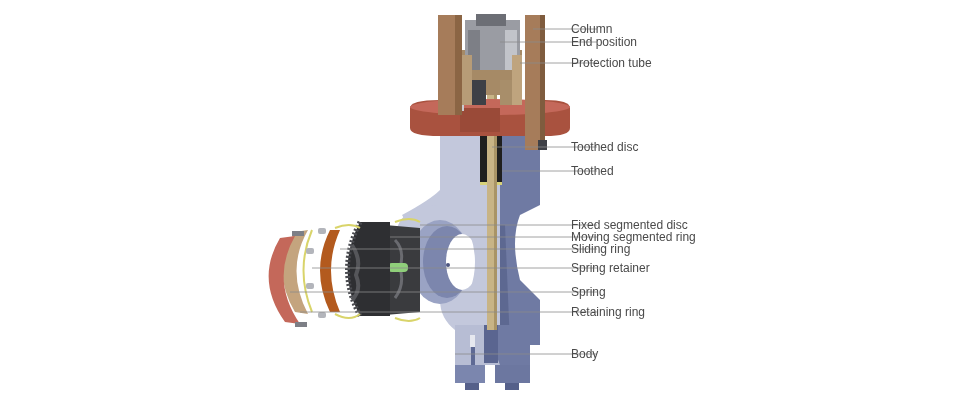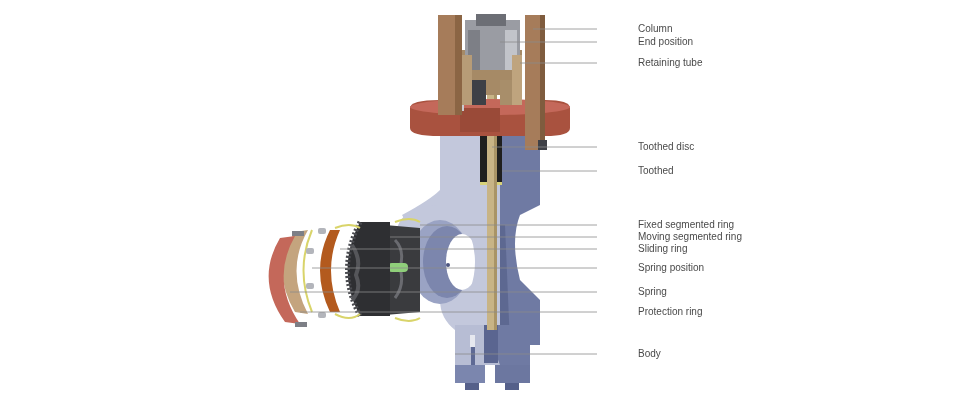--- a/index.html
+++ b/index.html
@@ -1,18 +1,18 @@
 <!DOCTYPE html>
 <html><head>
 <meta charset="utf-8">
 <style>
   html, body { margin: 0; padding: 0; background: #ffffff; }
   body { width: 960px; height: 400px; overflow: hidden; position: relative; font-family: "Liberation Sans", sans-serif; }
   #stage { position: absolute; left: 0; top: 0; width: 960px; height: 400px; }
-  .label { position: absolute; left: 638px; font-size: 10px; color: #4a4a4a; white-space: nowrap; line-height: 12px; }
+  .label { position: absolute; left: 571px; font-size: 12px; color: #4a4a4a; white-space: nowrap; line-height: 12px; }
 </style>
 </head>
 <body>
 
 <svg id="stage" viewBox="0 0 960 400" xmlns="http://www.w3.org/2000/svg">
 
   <g>
 
     <path d="M440 132 L500 132 L500 225 L455 225 Q420 215 405 220 L402 215 Q430 200 440 190 Z" fill="#c3c8dc"></path>
 
@@ -122,22 +122,22 @@
     <line x1="340" y1="249" x2="597" y2="249"></line>
     <line x1="312" y1="268" x2="597" y2="268"></line>
     <line x1="290" y1="292" x2="597" y2="292"></line>
     <line x1="300" y1="312" x2="597" y2="312"></line>
     <line x1="455" y1="354" x2="597" y2="354"></line>
   </g>
 </svg>
 
 <div class="label" style="top:23px">Column</div>
 <div class="label" style="top:36px">End position</div>
-<div class="label" style="top:57px">Retaining tube</div>
+<div class="label" style="top:57px">Protection tube</div>
 <div class="label" style="top:141px">Toothed disc</div>
 <div class="label" style="top:165px">Toothed</div>
-<div class="label" style="top:219px">Fixed segmented ring</div>
+<div class="label" style="top:219px">Fixed segmented disc</div>
 <div class="label" style="top:231px">Moving segmented ring</div>
 <div class="label" style="top:243px">Sliding ring</div>
-<div class="label" style="top:262px">Spring position</div>
+<div class="label" style="top:262px">Spring retainer</div>
 <div class="label" style="top:286px">Spring</div>
-<div class="label" style="top:306px">Protection ring</div>
+<div class="label" style="top:306px">Retaining ring</div>
 <div class="label" style="top:348px">Body</div>
 
 </body></html>

